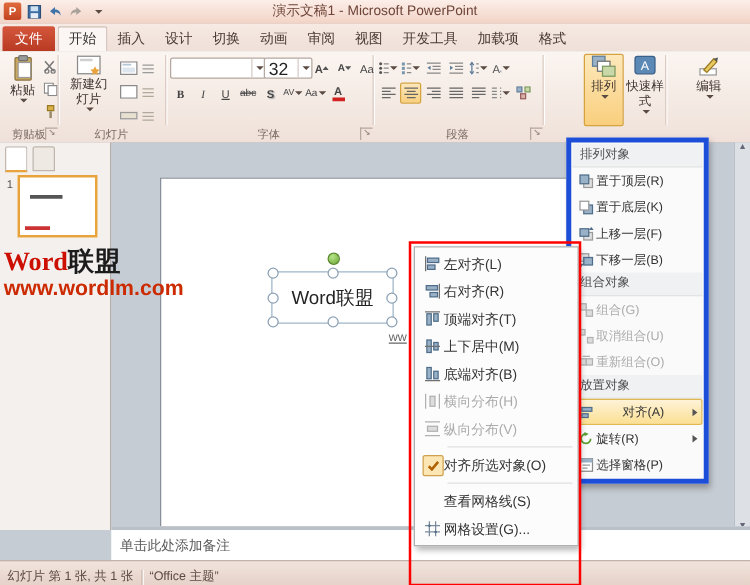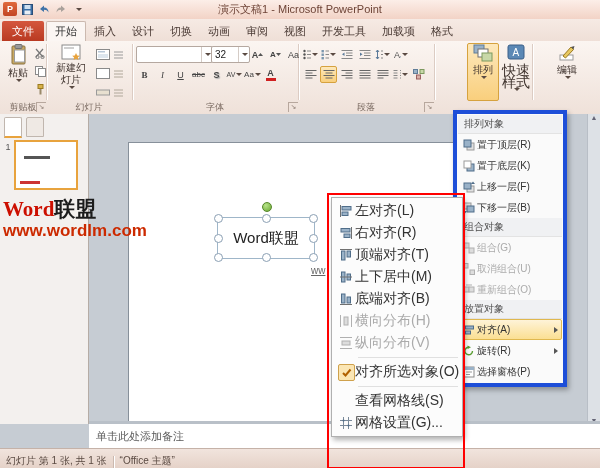--- a/index.html
+++ b/index.html
@@ -32,21 +32,21 @@
   .launcher{position:absolute;bottom:2px;width:9px;height:9px;border:1px solid #b7a79d;
             border-right:none;border-bottom:none;font-size:7px;line-height:7px;color:#8a7a70;text-align:center;}
   .bigbtn{position:absolute;top:2px;height:56px;display:flex;flex-direction:column;align-items:center;
           justify-content:flex-start;border:1px solid transparent;border-radius:2px;}
   .bigbtn .blab{font-size:10px;color:#3f332e;text-align:center;line-height:12px;margin-top:2px;}
   .dar{display:inline-block;width:0;height:0;border-left:3px solid transparent;
        border-right:3px solid transparent;border-top:3px solid #5a4a42;vertical-align:middle;margin-left:1px;}
   .sbtn{width:15px;height:15px;border:1px solid transparent;border-radius:2px;display:flex;
         align-items:center;justify-content:center;font-size:9px;color:#444;}
   .combo{height:15px;background:#fff;border:1px solid #b5a8a0;border-radius:2px;display:flex;
-         align-items:center;font-size:10px;padding-left:3px;color:#222;}
+         align-items:center;font-size:14px;padding-left:3px;color:#222;}
   .combo .carr{margin-left:auto;width:10px;height:100%;display:flex;align-items:center;justify-content:center;
                border-left:1px solid #d5ccc6;}
   .hl-btn{background:linear-gradient(#fde8bb,#f9cf7d);border:1px solid #d6a23e !important;}
   
   .leftpanel{position:absolute;left:0;top:114px;width:88px;bottom:44px;background:#f3f0ee;
              border-right:1px solid #b5aca5;}
   .ptabs{position:absolute;left:4px;top:3px;display:flex;gap:4px;}
   .ptab{width:16px;height:18px;border:1px solid #c0b6ae;background:#fff;border-radius:2px 2px 0 0;}
   .thumbwrap{position:absolute;left:2px;top:26px;display:flex;}
   .thumbnum{width:12px;text-align:center;font-size:9px;color:#555;padding-top:2px;}
@@ -76,34 +76,34 @@
   .statusbar{position:absolute;left:0;right:0;bottom:0;height:19px;
              background:linear-gradient(#f1e4dd,#e5d2c8);border-top:1px solid #c5b2a8;
              display:flex;align-items:flex-end;font-size:10px;color:#5a4a42;}
   .ssep{width:1px;height:12px;background:#cbb9af;margin:0 6px;box-shadow:1px 0 0 #fff;}
   
   .menu{position:absolute;background:#fcfcfc;border:1px solid #b0b0b0;
         box-shadow:2px 3px 5px rgba(0,0,0,.3);z-index:6;padding:2px;}
   .mi{display:flex;align-items:center;height:20px;padding:0 4px 0 2px;border:1px solid transparent;
       border-radius:2px;white-space:nowrap;}
   .mi .mic{width:18px;height:16px;display:flex;align-items:center;justify-content:center;flex:none;}
-  .mi .mlb{font-size:14px;color:#333;}
+  .mi .mlb{font-size:11px;color:#333;}
   .mi.dis .mlb{color:#ababab;}
   .msep{height:1px;background:#e0e0e0;margin:3px 2px 3px 24px;}
   .chkbox{width:15px;height:15px;background:#fbe6b4;border:1px solid #cfa14c;border-radius:2px;
           display:flex;align-items:center;justify-content:center;}
   .arrmenu{position:absolute;left:453px;top:110px;width:104px;background:#fafafa;border:4px solid #1d4ed8;
            box-shadow:2px 3px 5px rgba(0,0,0,.3);z-index:5;padding:1px;}
   .amh{height:18px;line-height:18px;padding-left:6px;font-size:10px;color:#4e4e4e;
        background:#f0f1f3;border-bottom:1px solid #e3e3e3;}
   .ami{display:flex;align-items:center;height:19px;padding:0 3px 0 2px;border:1px solid transparent;
        border-radius:2px;font-size:10px;color:#333;position:relative;}
   .ami .amic{width:16px;height:14px;display:flex;align-items:center;justify-content:center;flex:none;}
   .ami.dis{color:#ababab;}
-  .ami.hl{background:linear-gradient(#fef3d8,#fbdf92);border-color:#e0b84f;}
+  .ami.hl{background:linear-gradient(#fef3d8,#fbdf92);border-color:#e0b84f;gap:21px;}
   .subarr{position:absolute;right:3px;width:0;height:0;border-top:3.5px solid transparent;
           border-bottom:3.5px solid transparent;border-left:4px solid #555;}
   .annot{position:absolute;left:327px;top:193px;width:134px;height:272px;border:2px solid #f00;
          z-index:8;pointer-events:none;}
 </style>
 </head>
 <body>
 
 <div class="app">
 
@@ -379,21 +379,21 @@
           <rect x="9" y="9" width="10" height="8" fill="#c8d8a8" stroke="#7d995f"></rect>
         </svg>
       <span class="blab">排列</span>
         <i class="dar"></i>
     </div>
     <div class="bigbtn" style="left:499px;width:32px">
       <svg width="20" height="18">
           <rect x="2" y="1" width="16" height="14" rx="2" fill="#5b88b5" stroke="#3a5f88"></rect>
           <text x="6.5" y="12" font-size="10" fill="#fff">A</text>
         </svg>
-      <span class="blab" style="font-size:14px">快速样式</span>
+      <span class="blab" style="font-size:10px">快速样式</span>
         <i class="dar"></i>
     </div>
 
     <div class="bigbtn" style="left:549px;width:34px">
       <svg width="18" height="18">
           <rect x="2" y="11" width="13" height="5" fill="#fff" stroke="#9a9a9a"></rect>
           <path d="M5 12 L13 3 L15.5 5.5 L7.5 14z" fill="#e8c860" stroke="#9a7a20"></path>
           <path d="M13 3 L15.5 5.5 L16.5 2z" fill="#555"></path>
         </svg>
       <span class="blab">编辑</span>

